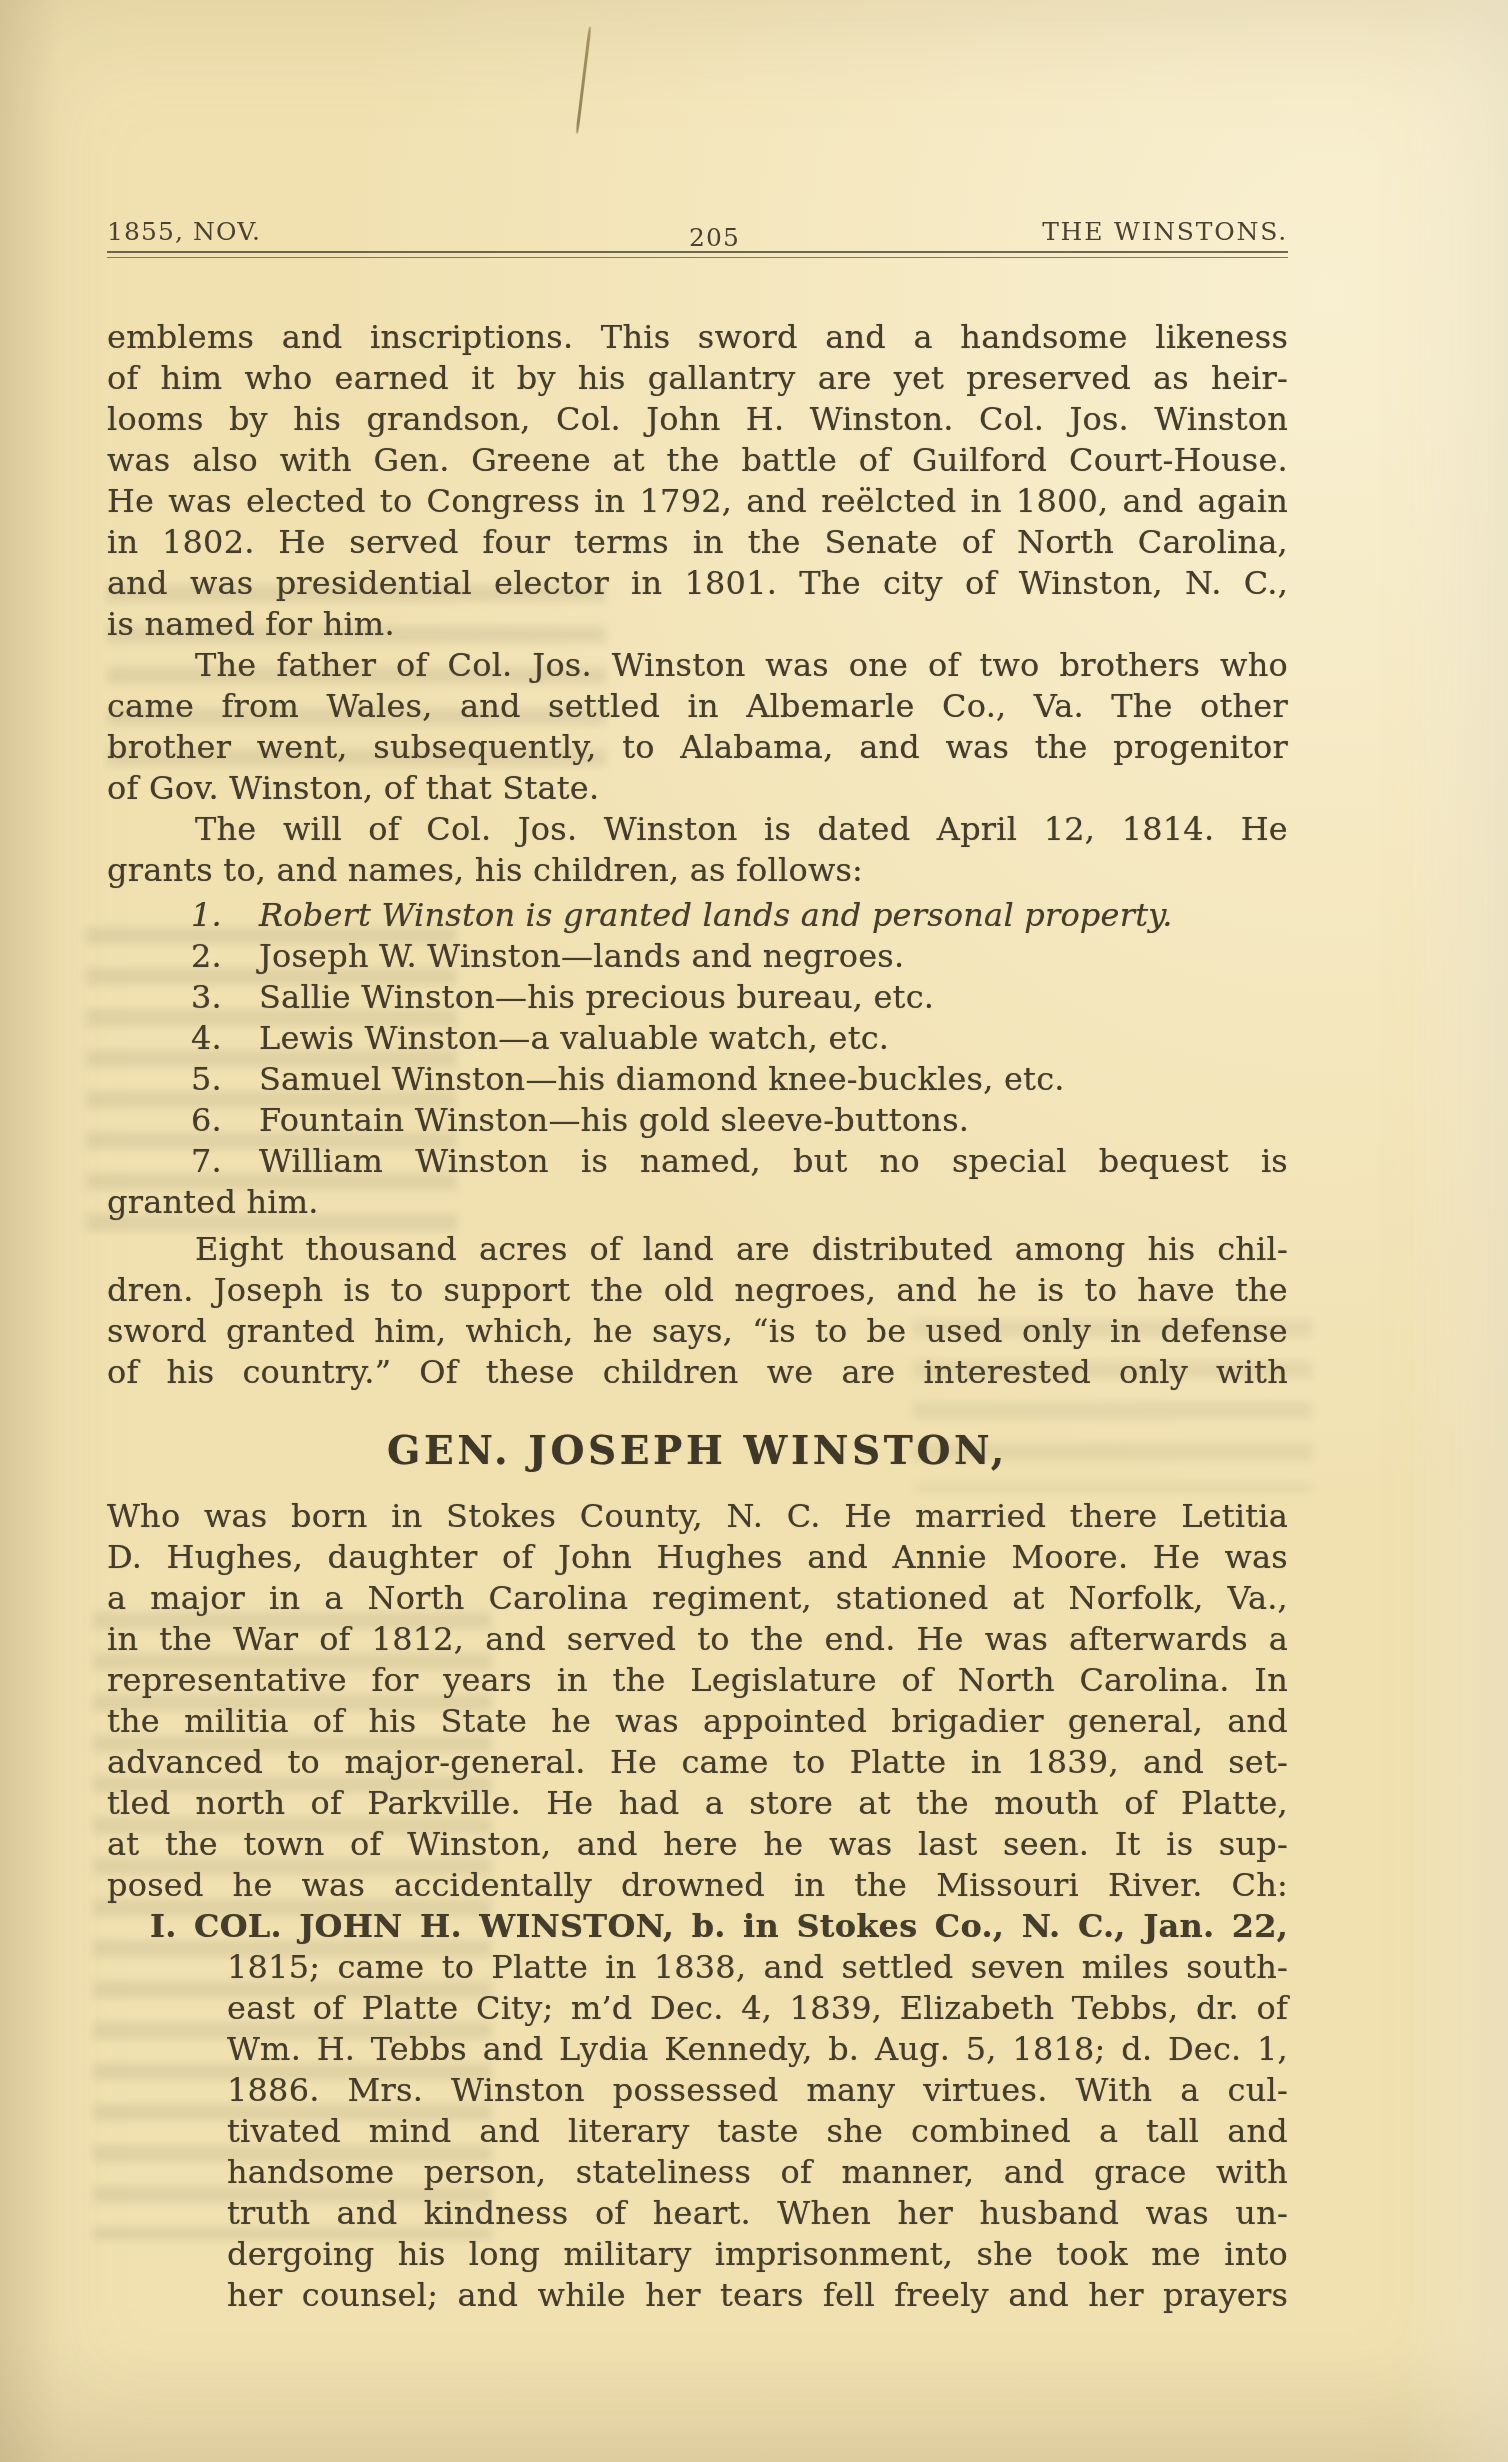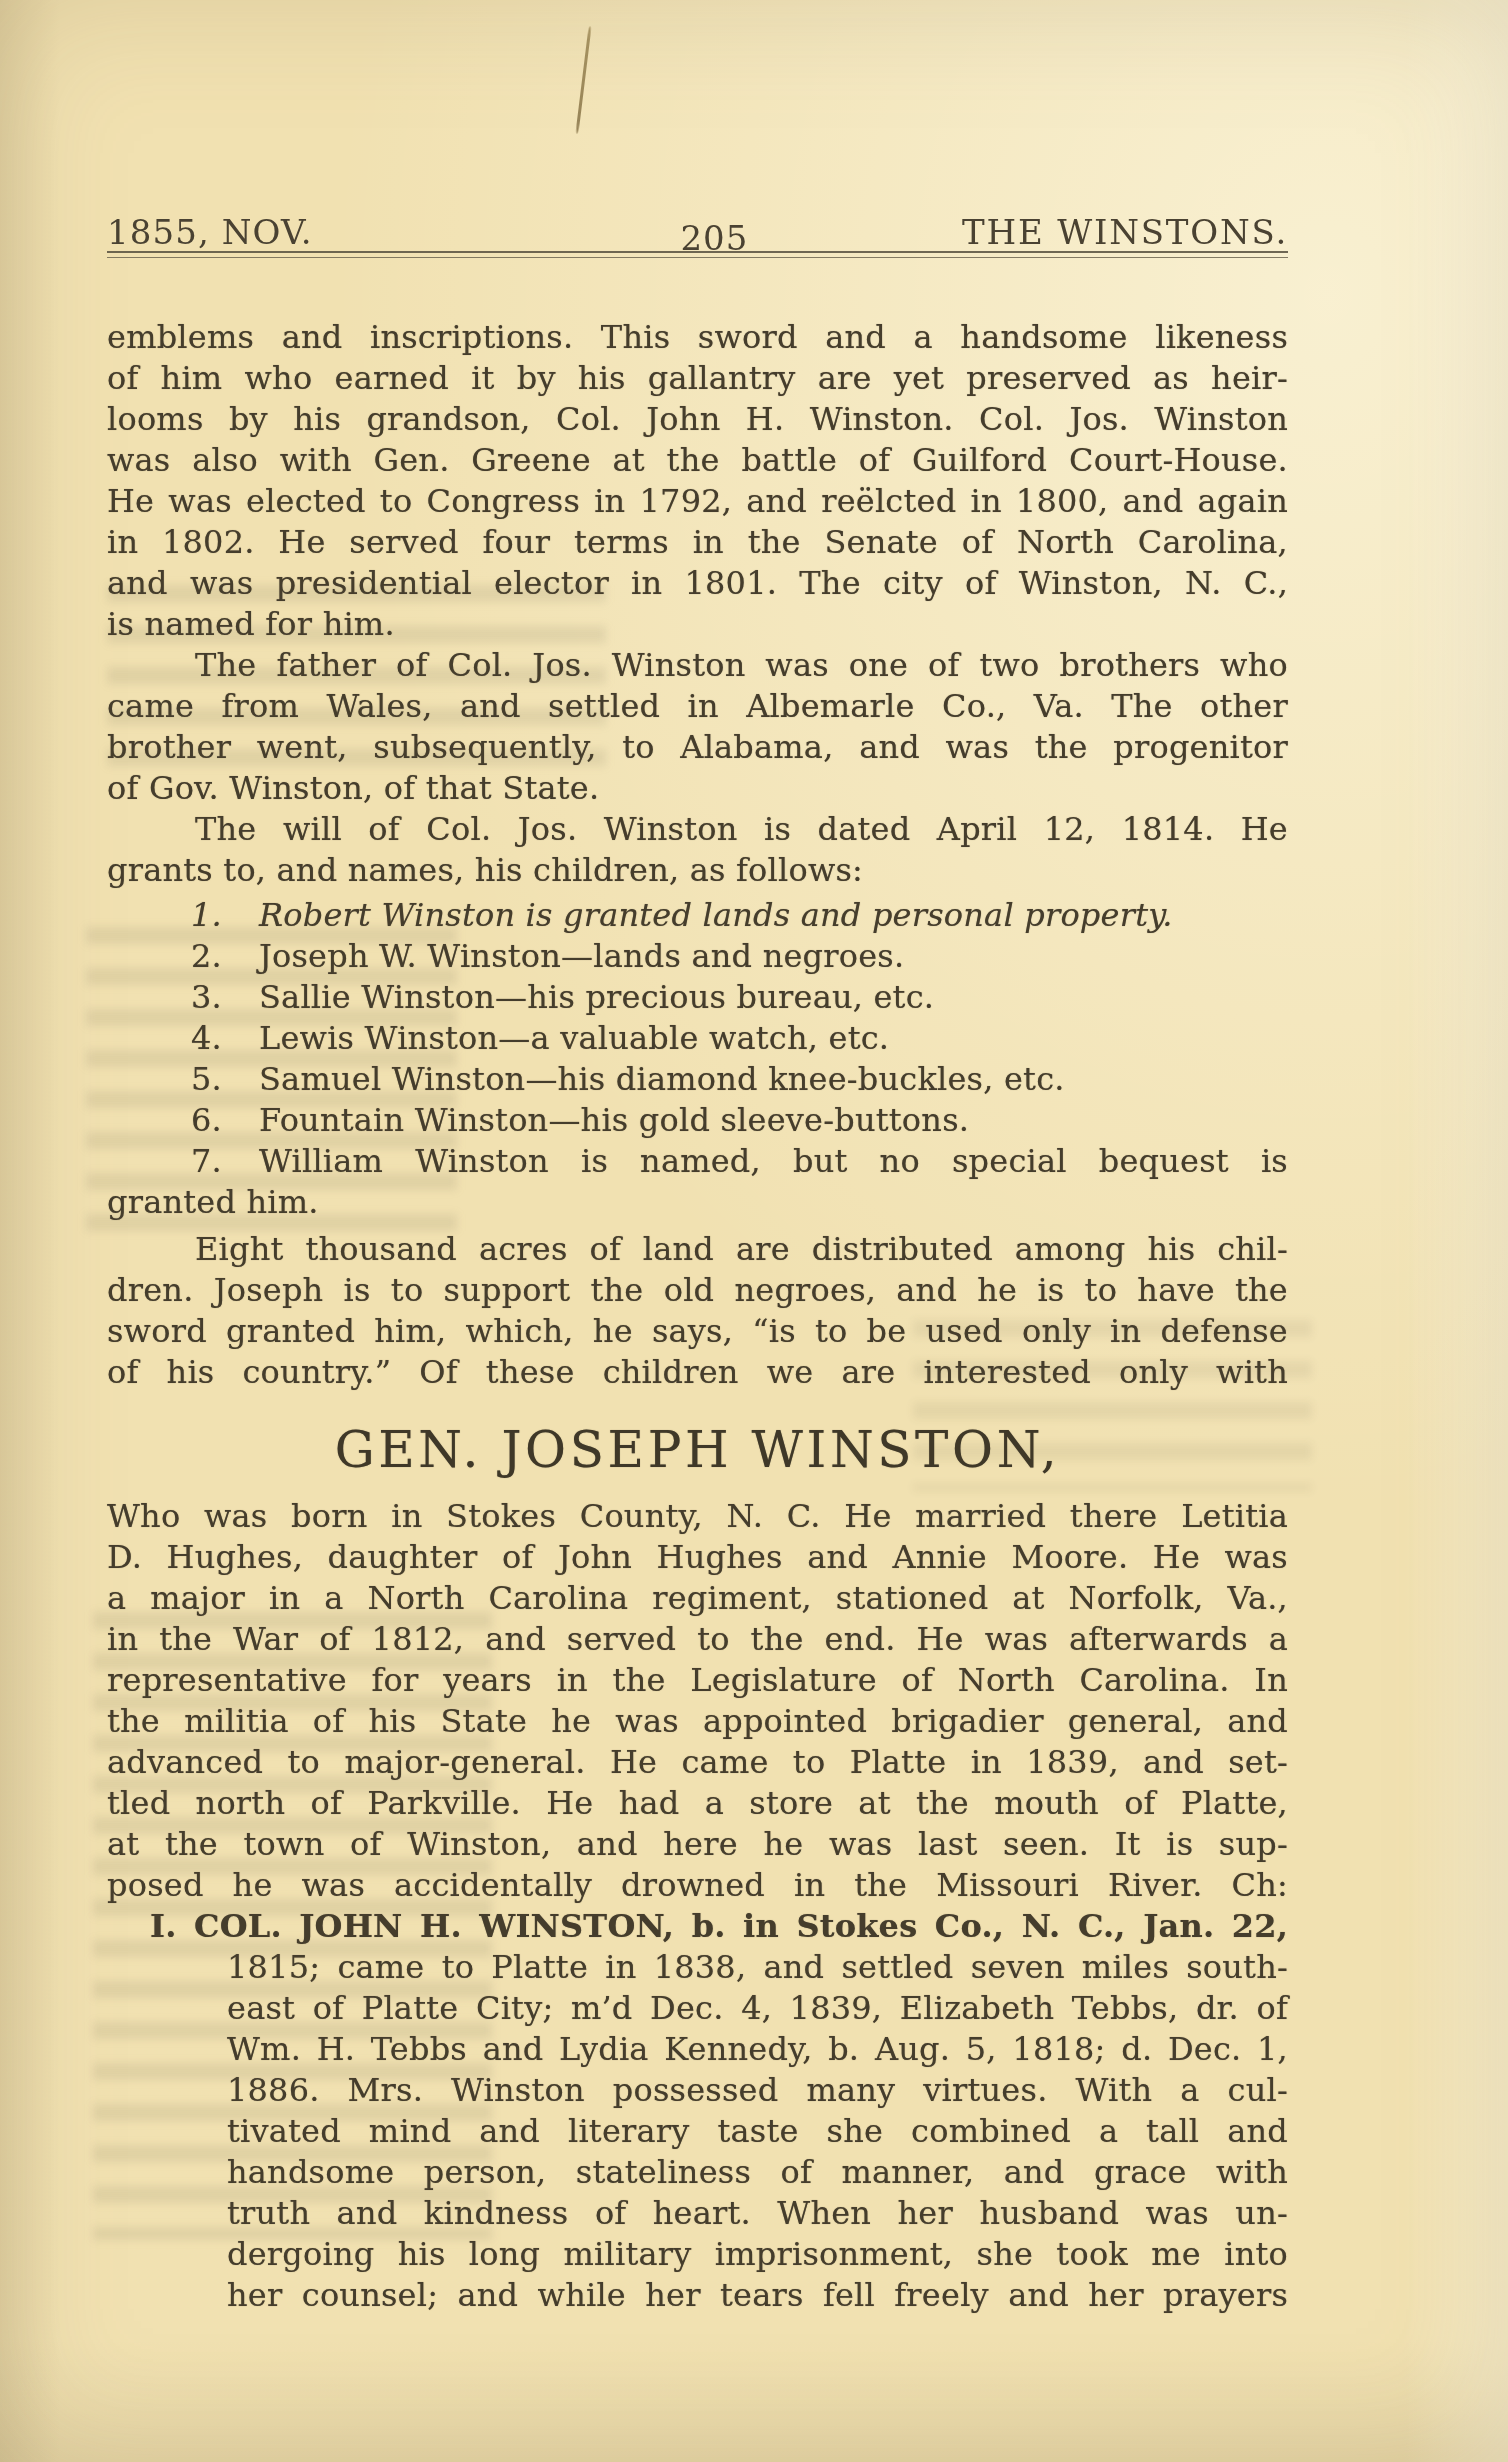--- a/index.html
+++ b/index.html
@@ -29,21 +29,21 @@
   .g4{left:913px;top:1320px;width:399px;height:171px;opacity:.8;}
   .scratch{
     position:absolute;left:582px;top:26px;width:2.9px;height:108px;
     background:linear-gradient(#8a743f,#6f5a2e);
     border-radius:50%/14.3px;
     transform:rotate(7deg);
     opacity:.7;filter:blur(0.4px);
   }
   .running-head{
     position:absolute;left:107px;top:214px;width:1181px;height:40px;
-    font-size:34px;line-height:36px;color:#4a4232;
+    font-size:25px;line-height:36px;color:#4a4232;
     letter-spacing:1.1px;
   }
   .running-head .h-left{position:absolute;left:0;}
   .running-head .h-center{position:absolute;left:0;right:-34px;text-align:center;margin-top:6px;}
   .running-head .h-right{position:absolute;right:0;letter-spacing:1.8px;}
   .rule{
     position:absolute;left:107px;top:251px;width:1181px;height:3.6px;
     border-top:2.1px solid #57503f;
     border-bottom:1.4px solid #6e6652;
     opacity:.85;
@@ -59,22 +59,23 @@
   .ind{padding-left:88px;}
   .li{padding-left:84px;text-align:left;text-align-last:left;}
   .li.f{text-align:justify;text-align-last:justify;}
   .num{display:inline-block;width:68px;}
   .hang{padding-left:43px;font-weight:bold;}
   .cont{padding-left:120px;}
   .gapA{margin-top:4.3px;font-style:italic;}
   .gapB{margin-top:5.7px;}
   .head{
     text-align:center;text-align-last:center;
-    font-size:50px;letter-spacing:3.6px;color:#3f3828;
+    font-size:39px;letter-spacing:3.6px;color:#3f3828;
     margin:37px 0 25px 0;
+    font-weight:bold;
   }
 </style>
 </head>
 <body>
 
 <div class="page">
 
   <div class="ghost g1"></div>
   <div class="ghost g2"></div>
   <div class="ghost g3"></div>

